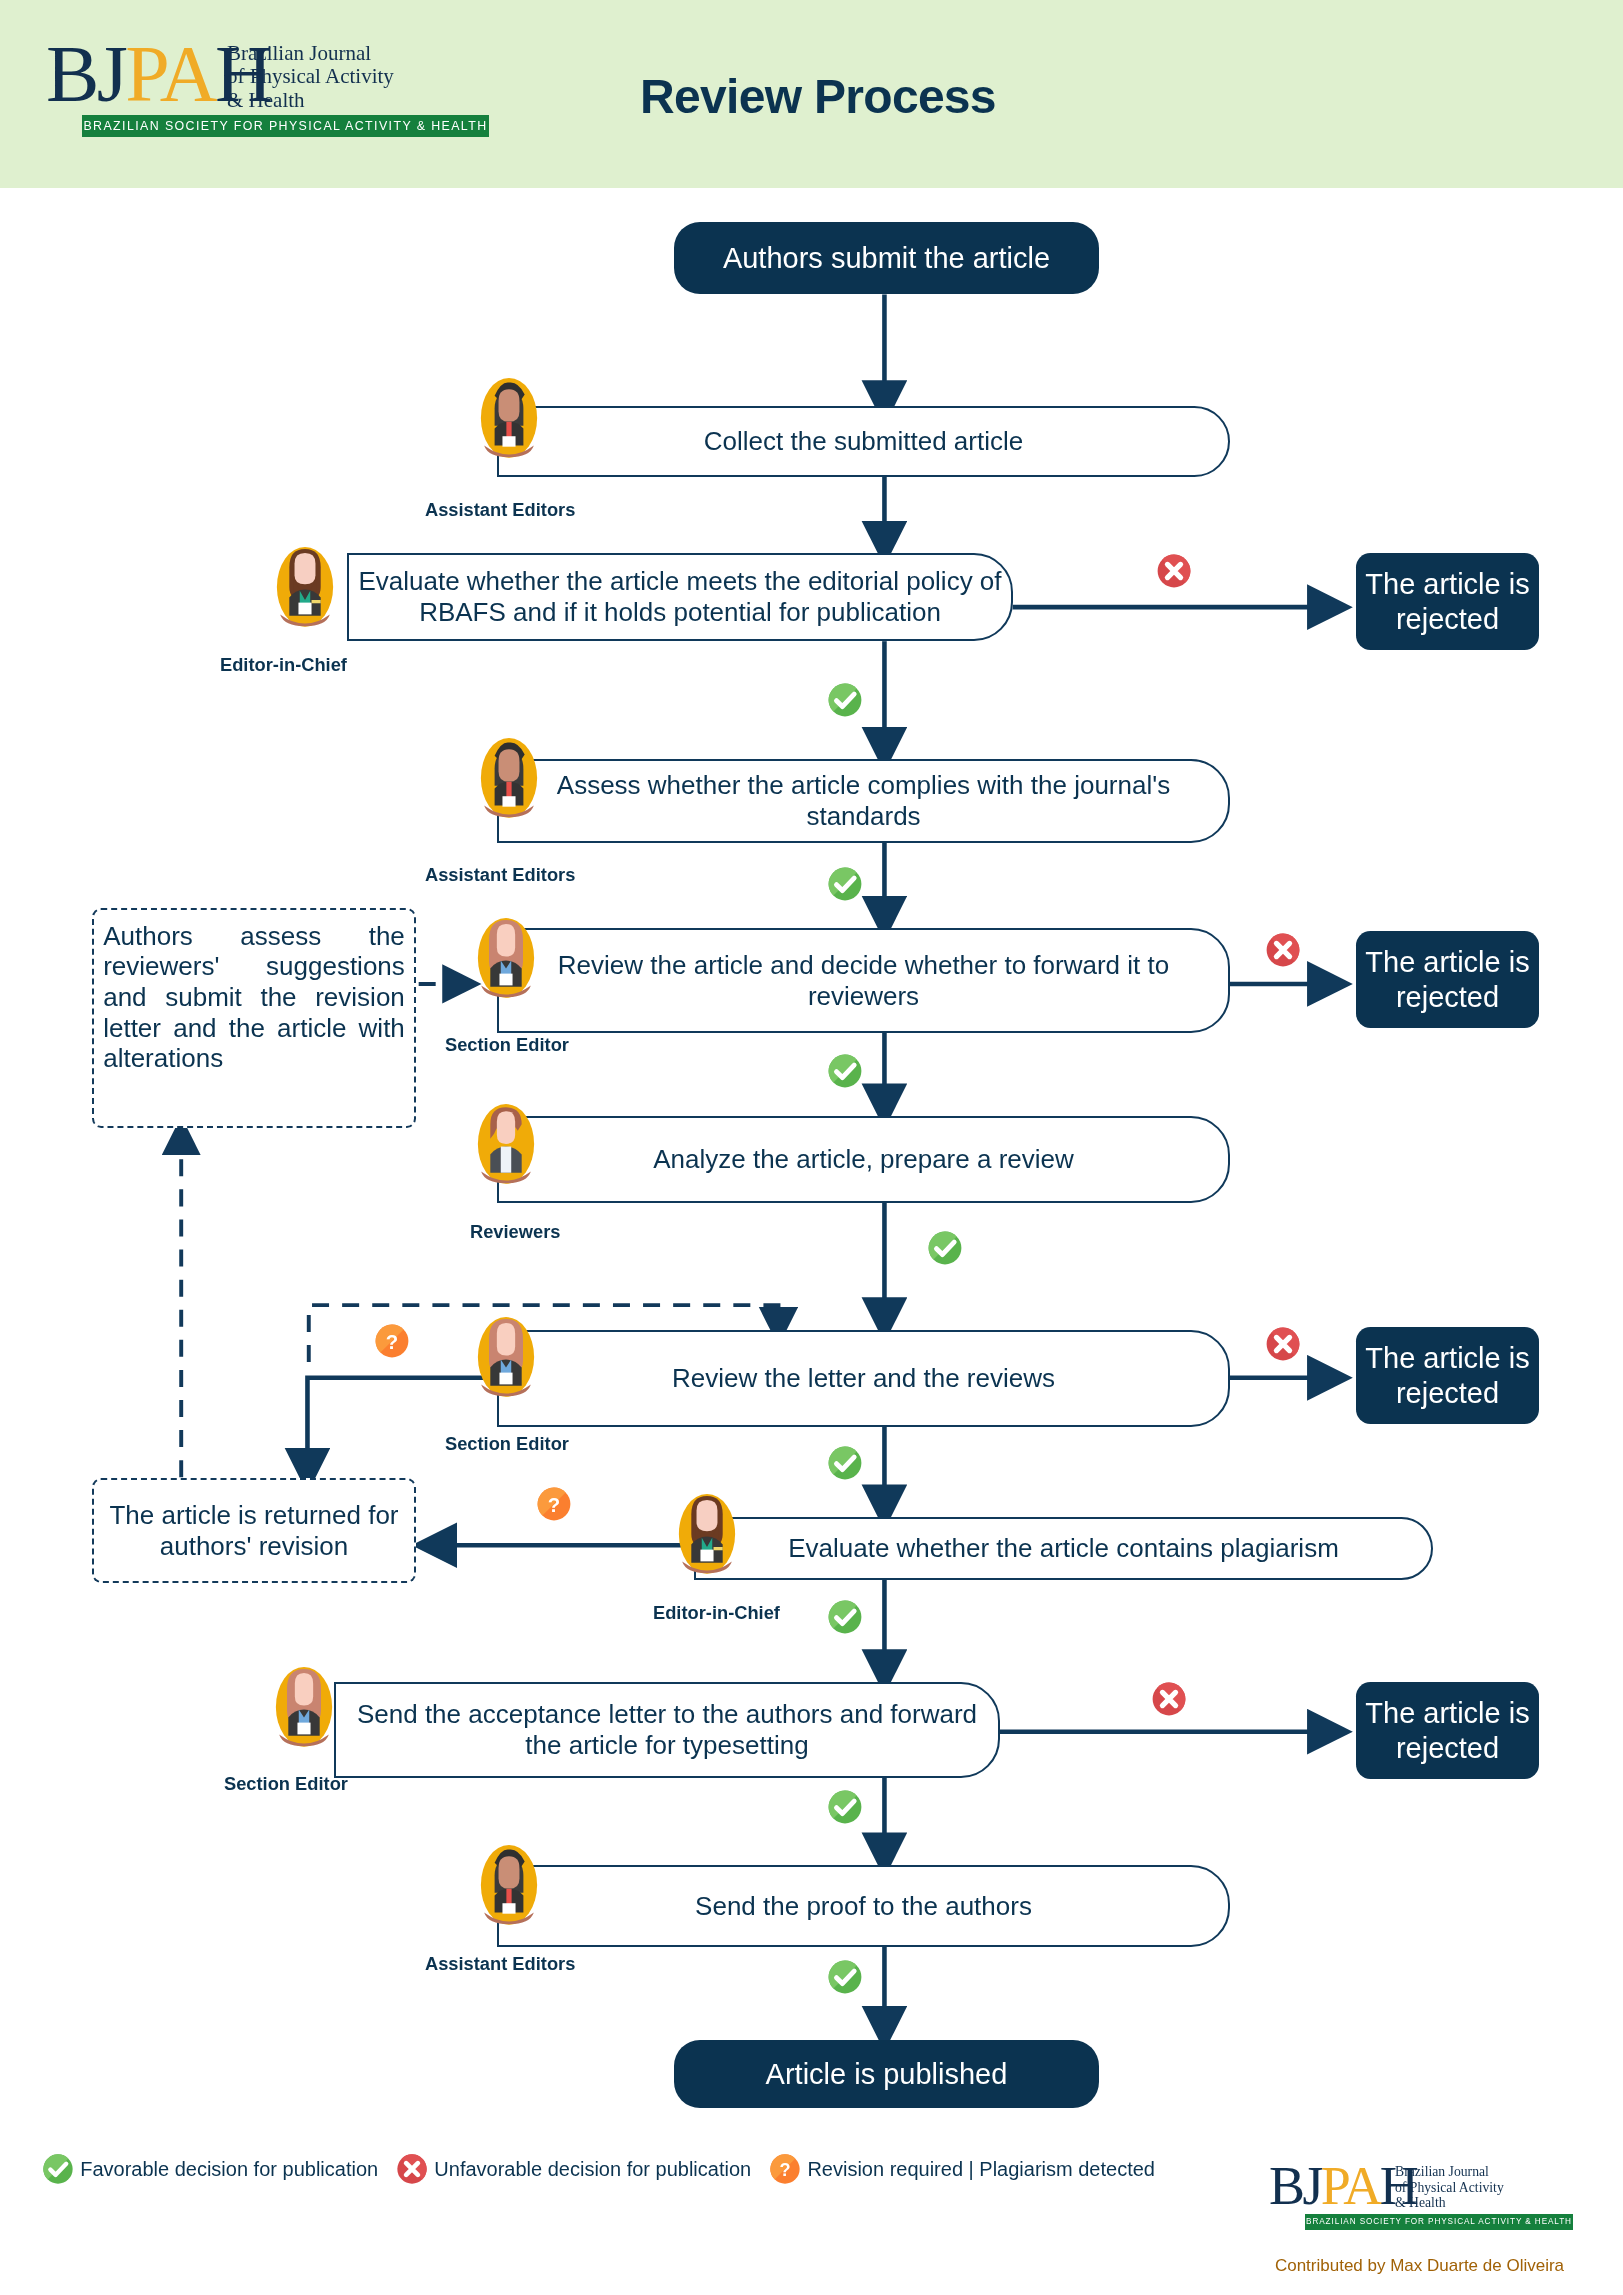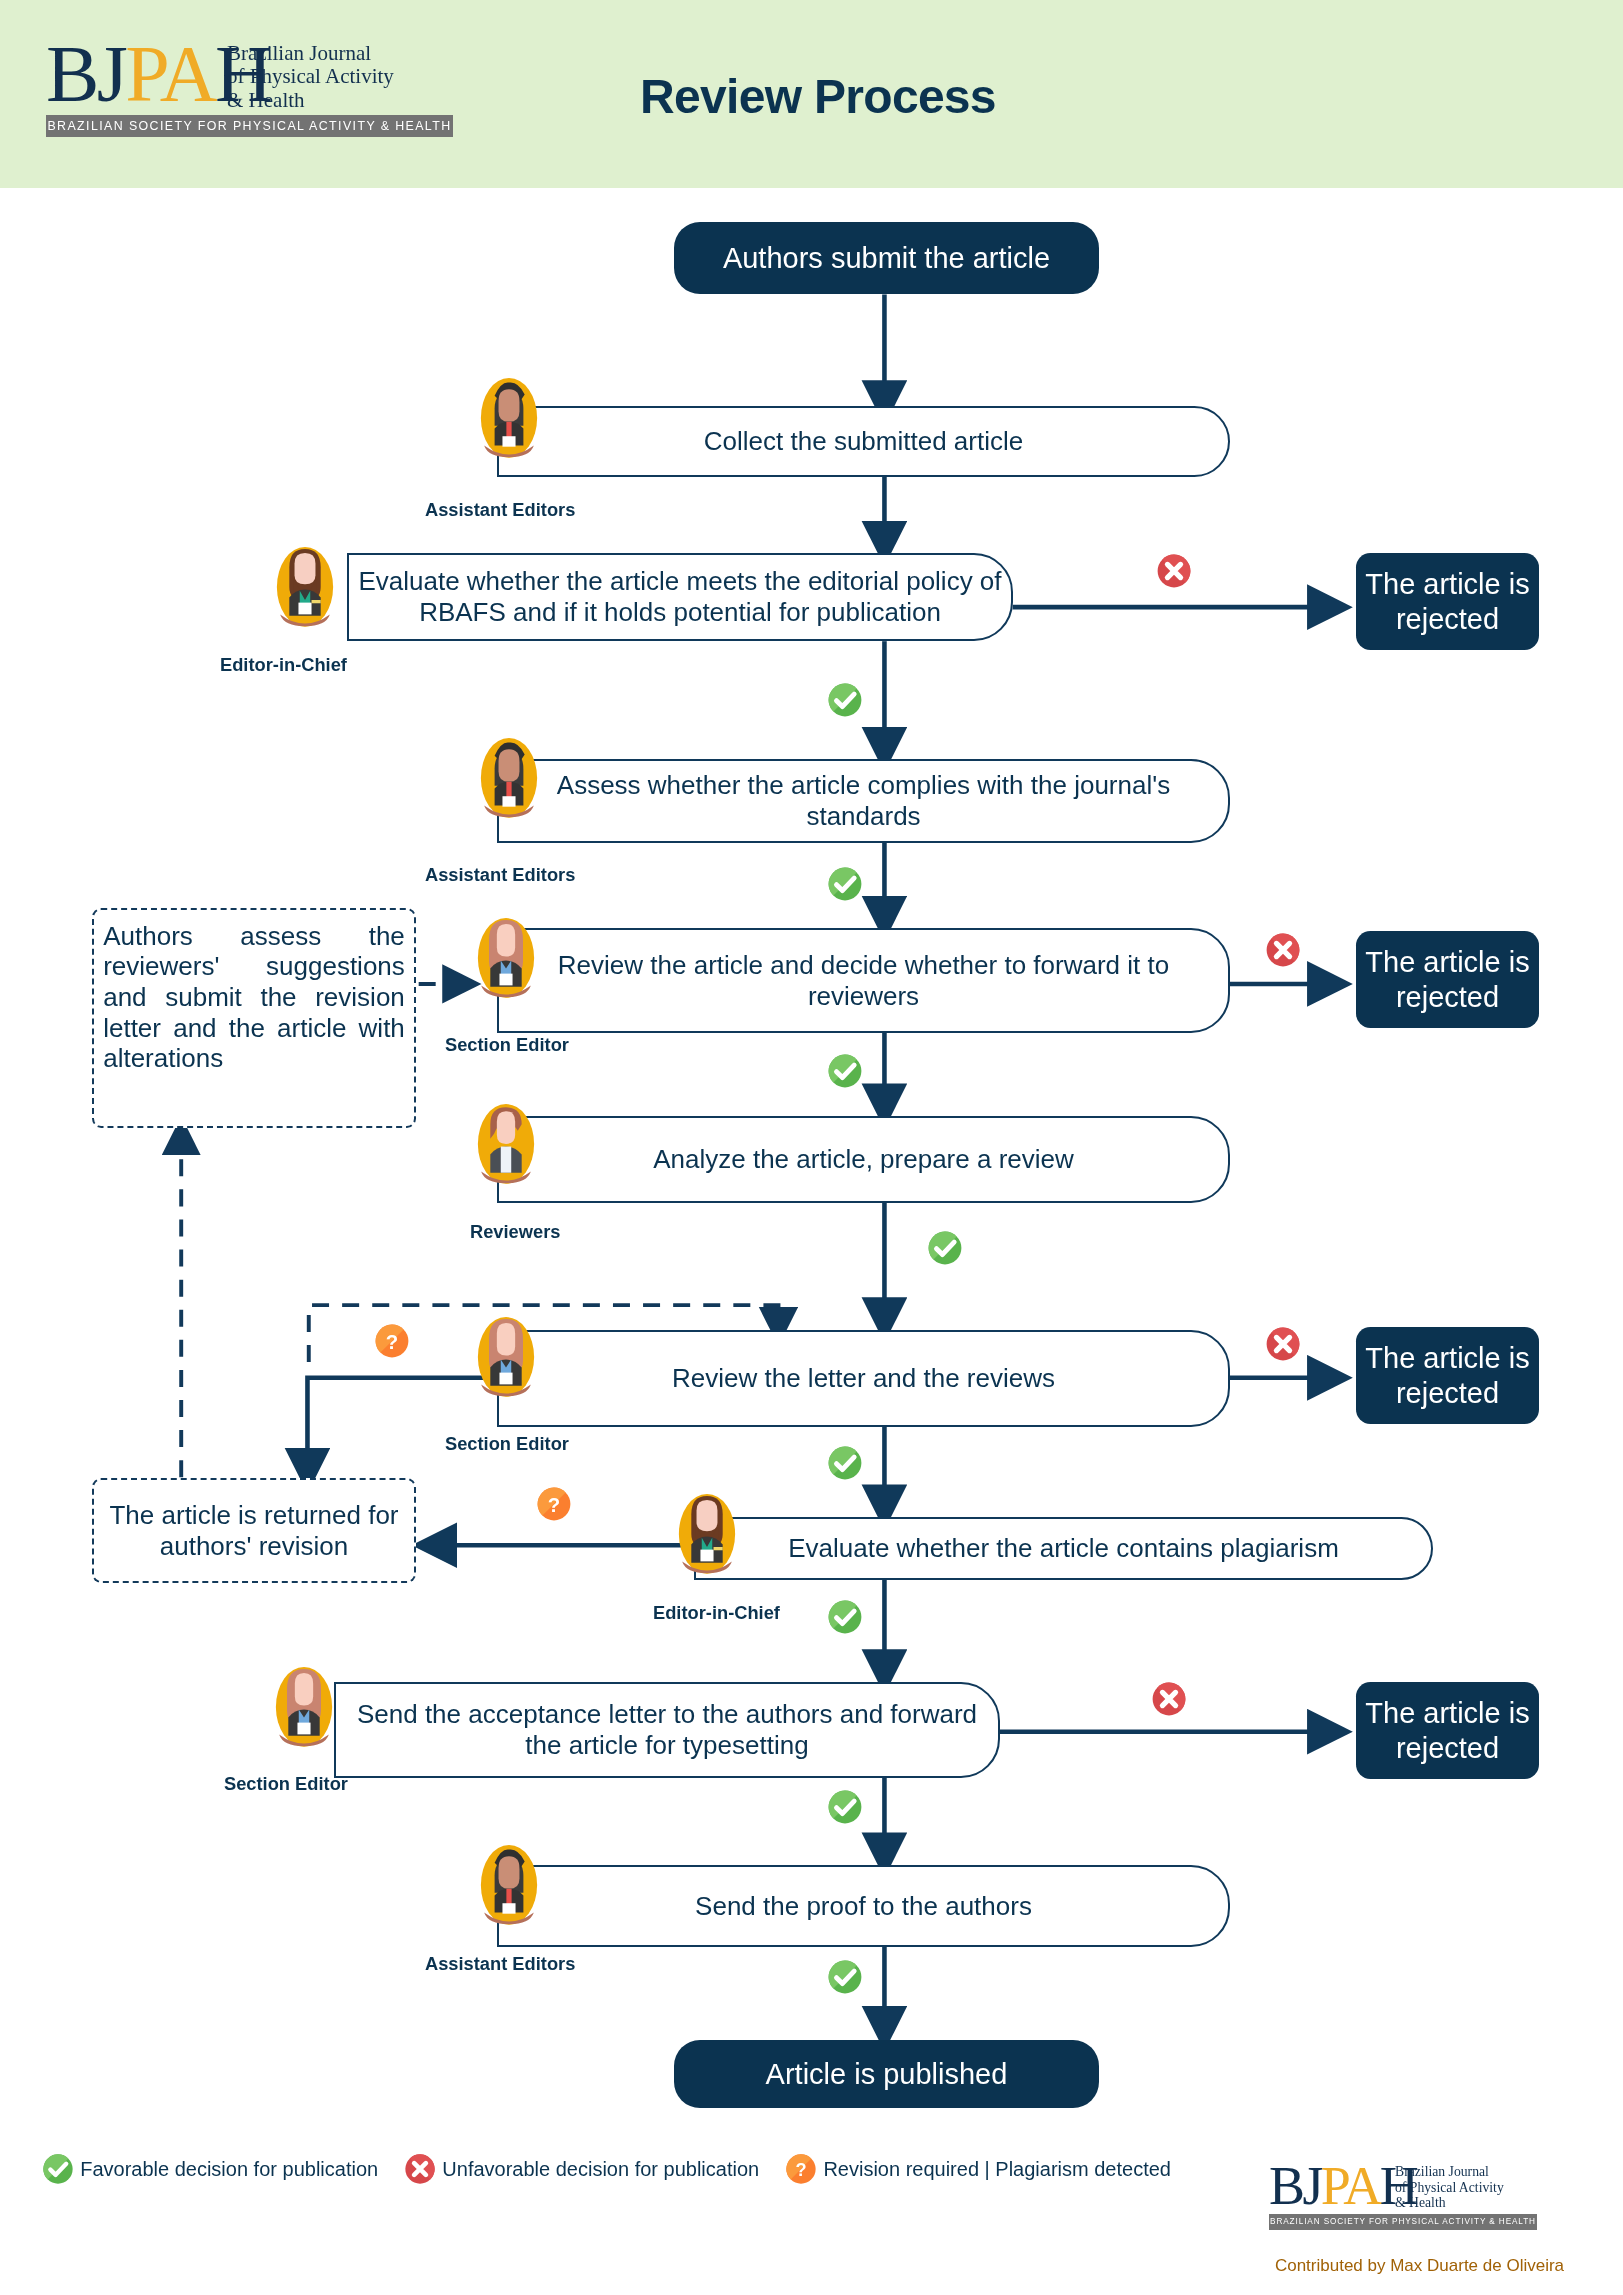--- a/index.html
+++ b/index.html
@@ -23,24 +23,24 @@
   }
   .logo-bj{color:#12304f;}
   .logo-pa{color:#f0ab27;}
   .logo-h{color:#12304f;}
   .logo-sub{
     position:absolute;
     font-family:"Liberation Serif", serif;
     color:#12304f;line-height:1.12;
   }
   .logo-bar{
-    position:absolute;background:#737373;color:#ffffff;
+    position:absolute;background:#15803d;color:#ffffff;
     font-family:"Liberation Sans", sans-serif;
     display:flex;align-items:center;justify-content:center;
-    letter-spacing:1.4px;font-weight:400;
+    letter-spacing:1.4px;font-weight:400;margin-left:36px;
   }
   #page-title{
     position:absolute;left:589px;top:69px;width:458px;
     font-size:48px;font-weight:700;color:#0b3350;text-align:center;
     letter-spacing:-0.7px;
   }
 
   
   #svg-layer{position:absolute;left:0;top:0;width:1623px;height:2295px;}
 
@@ -83,21 +83,21 @@
     white-space:nowrap;
   }
 
   
   .badge{position:absolute;width:38px;height:38px;}
   .badge svg{display:block;width:38px;height:38px;}
 
   
   #legend{position:absolute;left:41px;top:2152px;width:1243px;}
   #legend-title{font-size:21px;color:#0b3350;margin-bottom:9.2px;}
-  #legend-row{display:flex;align-items:center;gap:8px;text-align:center;}
+  #legend-row{display:flex;align-items:center;gap:0;text-align:center;}
   .legend-item{display:flex;align-items:center;margin-right:17px;}
   .legend-item .badge-inline{width:34px;height:34px;flex:0 0 34px;margin-right:5.2px;}
   .legend-item .badge-inline svg{width:34px;height:34px;display:block;}
   .legend-item span{font-size:20px;color:#0b3350;white-space:nowrap;}
 
   
   #logo-bottom{position:absolute;left:1269px;top:2159px;width:301px;height:84px;}
   #credit{
     position:absolute;left:1269px;top:2256px;width:301px;
     text-align:center;font-size:17px;color:#a16207;

